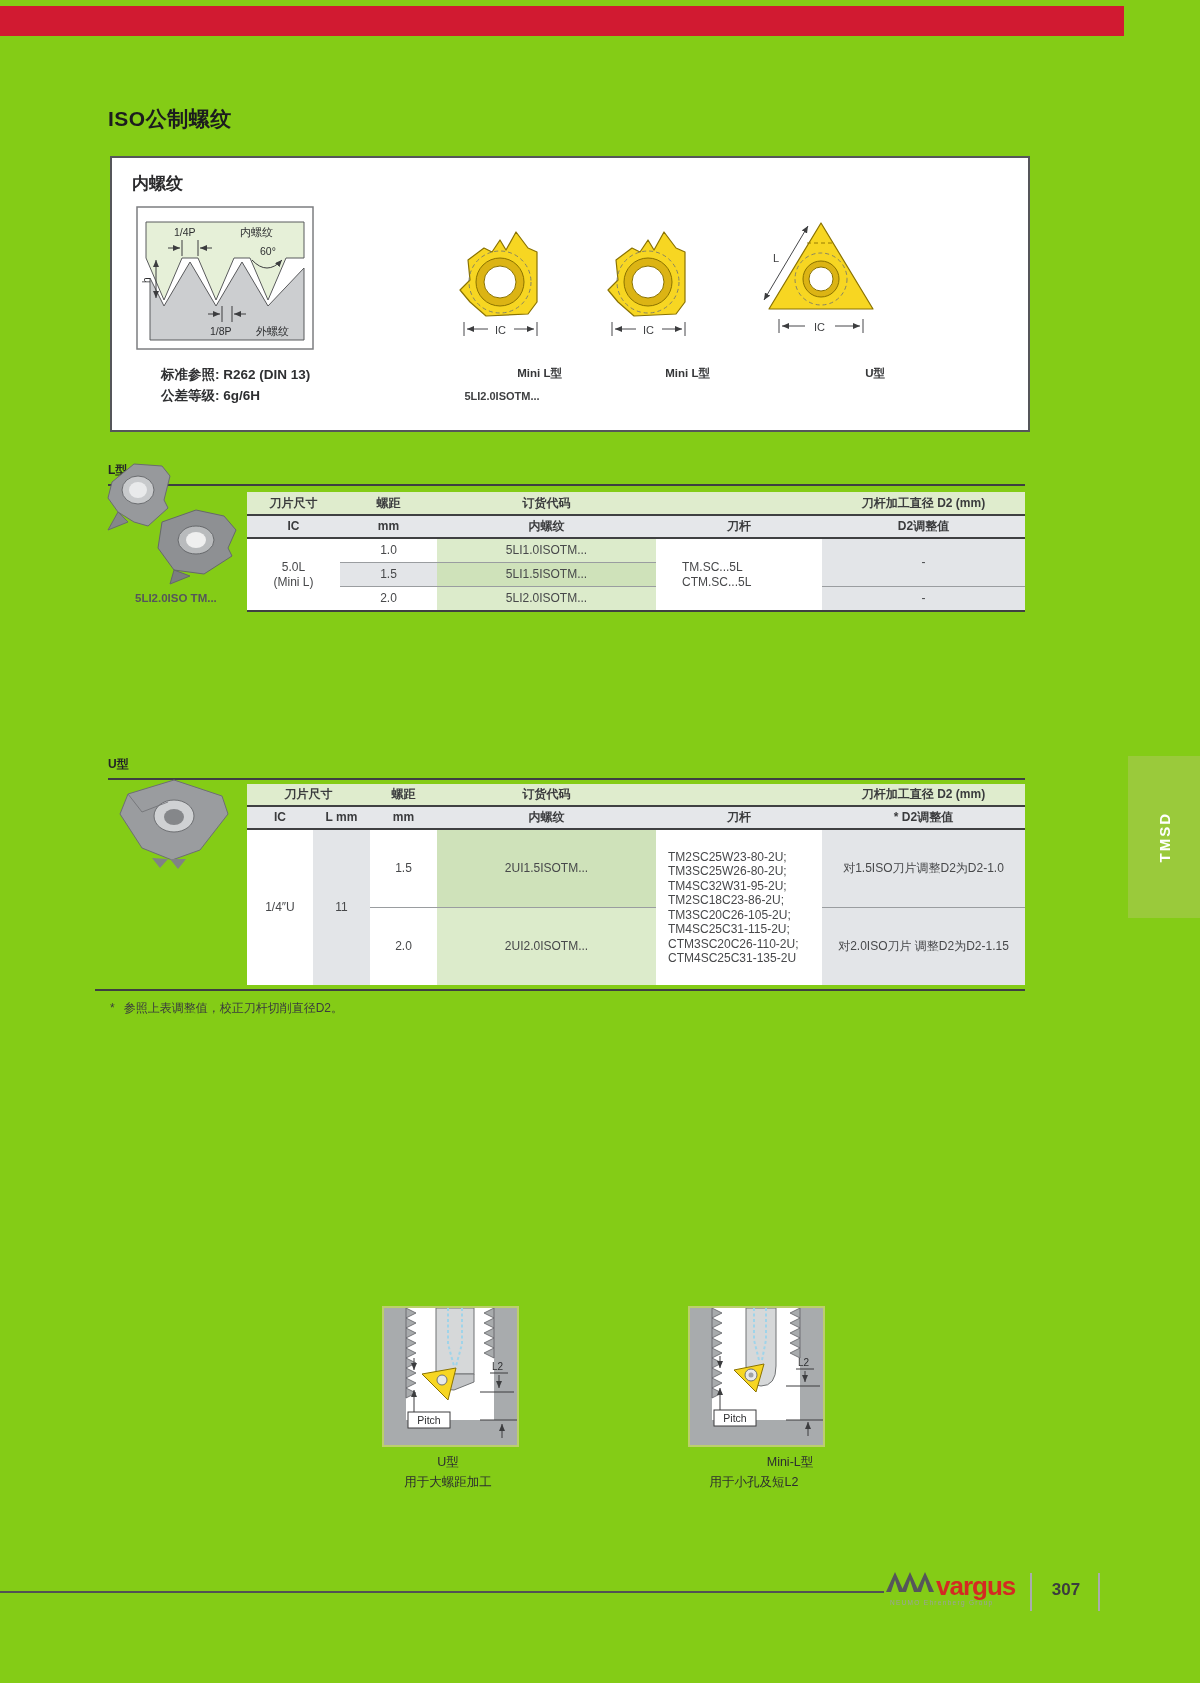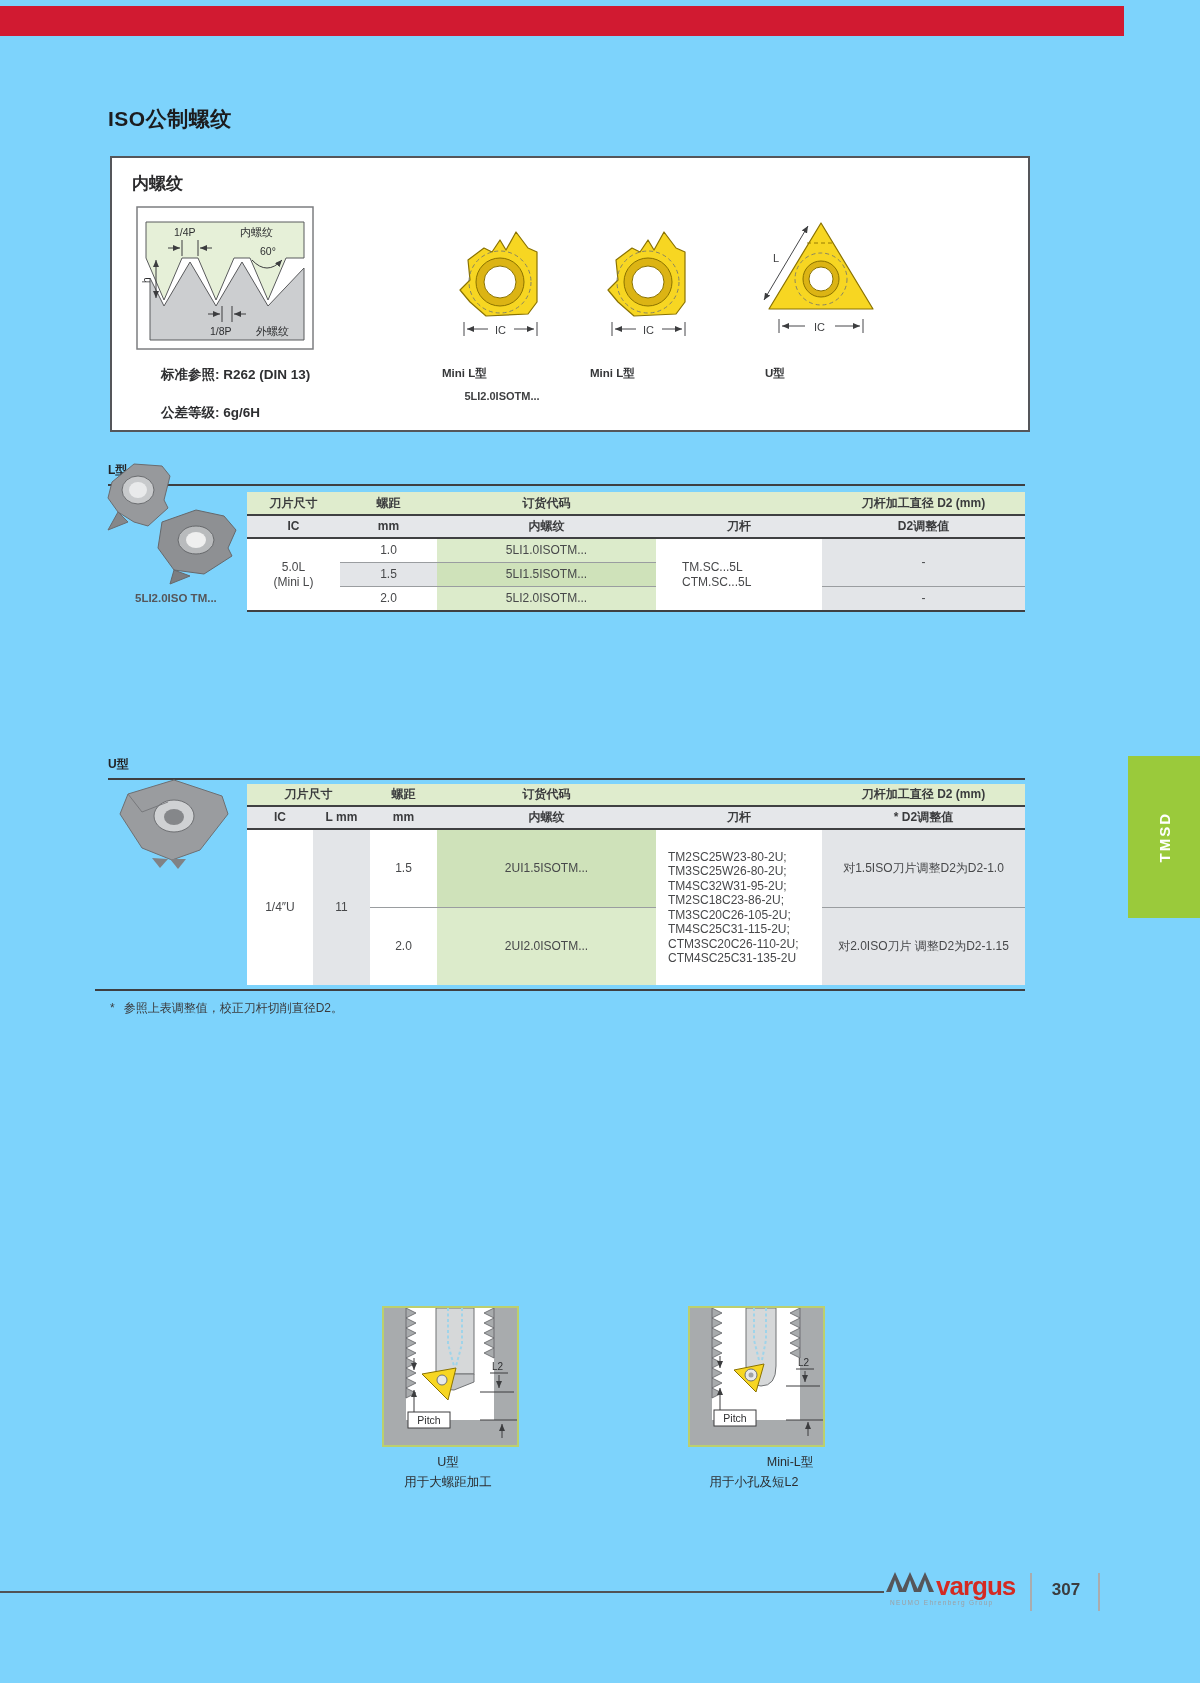--- a/index.html
+++ b/index.html
@@ -1,30 +1,30 @@
 <!DOCTYPE html>
 <html><head>
 <meta charset="utf-8">
 <style>
   html,body{margin:0;padding:0;background:#ffffff;}
-  .page{position:relative;width:1200px;height:1683px;background:#7dd3fc;overflow:hidden;
+  .page{position:relative;width:1200px;height:1683px;background:#84cc16;overflow:hidden;
         font-family:"Liberation Sans", sans-serif;color:#2e2f31;}
   .abs{position:absolute;}
 
   
   .topbar{left:0;top:6px;width:1124px;height:30px;background:#d11a31;}
 
   
   .page-title{left:108px;top:105px;font-size:21px;font-weight:700;color:#1c1c1e;letter-spacing:.5px;}
 
   
   .intro-box{left:110px;top:156px;width:916px;height:272px;border:2px solid #55565a;background:#fff;}
   .intro-heading{left:20px;top:14px;font-size:17px;font-weight:700;color:#2a2a2c;}
   .std{font-size:13.5px;font-weight:600;color:#2e2f31;margin-left:29px;}
-  .ins-caption{font-size:11.5px;font-weight:700;color:#353638;text-align:left;}
+  .ins-caption{font-size:11.5px;font-weight:700;color:#353638;text-align:right;}
   .ins-code{font-size:11px;font-weight:700;color:#3f4042;text-align:center;}
 
   
   .sec-head{left:108px;width:917px;border-bottom:2px solid #3e3f41;padding-bottom:5px;}
   .sec-head span{font-size:12px;font-weight:600;color:#232426;}
 
   
   table{border-collapse:collapse;table-layout:fixed;}
   td{font-size:12px;color:#47484a;text-align:center;vertical-align:middle;padding:0;line-height:1.25;}
   tr.h1 td{background:#dfeccd;font-weight:700;color:#3a3b3d;border-bottom:2px solid #3f4042;}
@@ -101,21 +101,21 @@
       <text x="14" y="77" font-size="10" fill="#2e2f31" transform="rotate(-90 14 77)">h</text>
       <line x1="86" y1="100" x2="86" y2="116" stroke="#3c3d3f" stroke-width="1"></line>
       <line x1="96" y1="100" x2="96" y2="116" stroke="#3c3d3f" stroke-width="1"></line>
       <line x1="72" y1="108" x2="84" y2="108" stroke="#3c3d3f" stroke-width="1" marker-end="url(#ah)"></line>
       <line x1="110" y1="108" x2="98" y2="108" stroke="#3c3d3f" stroke-width="1" marker-end="url(#ah)"></line>
       <text x="74" y="129" font-size="10.5" fill="#2e2f31">1/8P</text>
       <text x="120" y="129" font-size="11" fill="#2e2f31">外螺纹</text>
     </svg>
 
     <div class="abs std" style="left:20px;top:208px">标准参照: R262 (DIN 13)</div>
-    <div class="abs std" style="left:20px;top:246px">公差等级: 6g/6H</div>
+    <div class="abs std" style="left:20px;top:229px">公差等级: 6g/6H</div>
 
     <svg class="abs" style="left:342px;top:68px" width="96" height="122" viewBox="0 0 96 122">
       <path d="M14 34 L30 22 L38 26 L46 14 L52 24 L62 6 L74 22 L83 26 L83 76 L74 88 L32 90 L16 76 L6 64 L16 54 Z" fill="#f7d622" stroke="#8a7200" stroke-width="1.2" stroke-linejoin="round"></path>
       <circle cx="46" cy="56" r="31" fill="none" stroke="#7a7a6a" stroke-width="0.9" stroke-dasharray="4 3"></circle>
       <circle cx="46" cy="56" r="24" fill="#dcb414" stroke="#8a7200" stroke-width="1"></circle>
       <circle cx="46" cy="56" r="16" fill="#ffffff" stroke="#8a7200" stroke-width="1"></circle>
       <line x1="10" y1="96" x2="10" y2="110" stroke="#46474a" stroke-width="1"></line>
       <line x1="83" y1="96" x2="83" y2="110" stroke="#46474a" stroke-width="1"></line>
       <line x1="34" y1="103" x2="13" y2="103" stroke="#46474a" stroke-width="1" marker-end="url(#ah)"></line>
       <line x1="60" y1="103" x2="80" y2="103" stroke="#46474a" stroke-width="1" marker-end="url(#ah)"></line>

